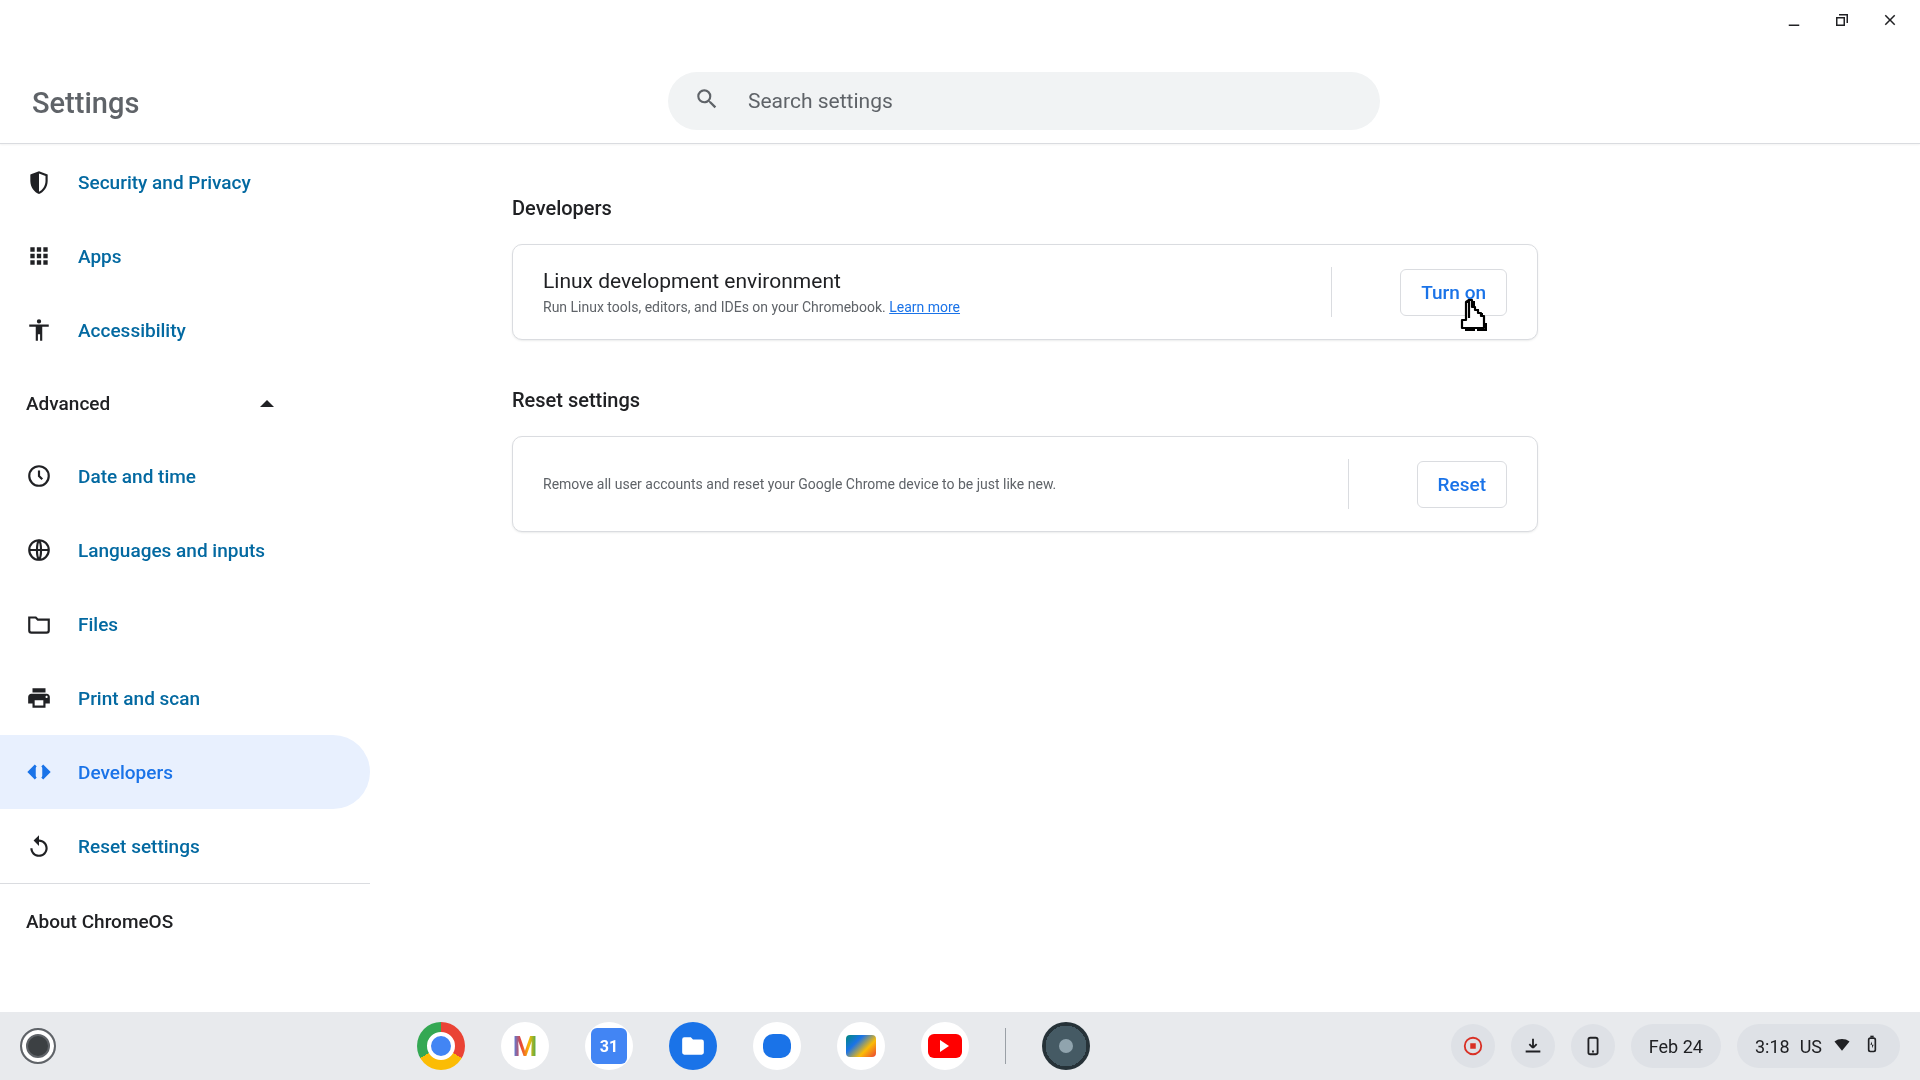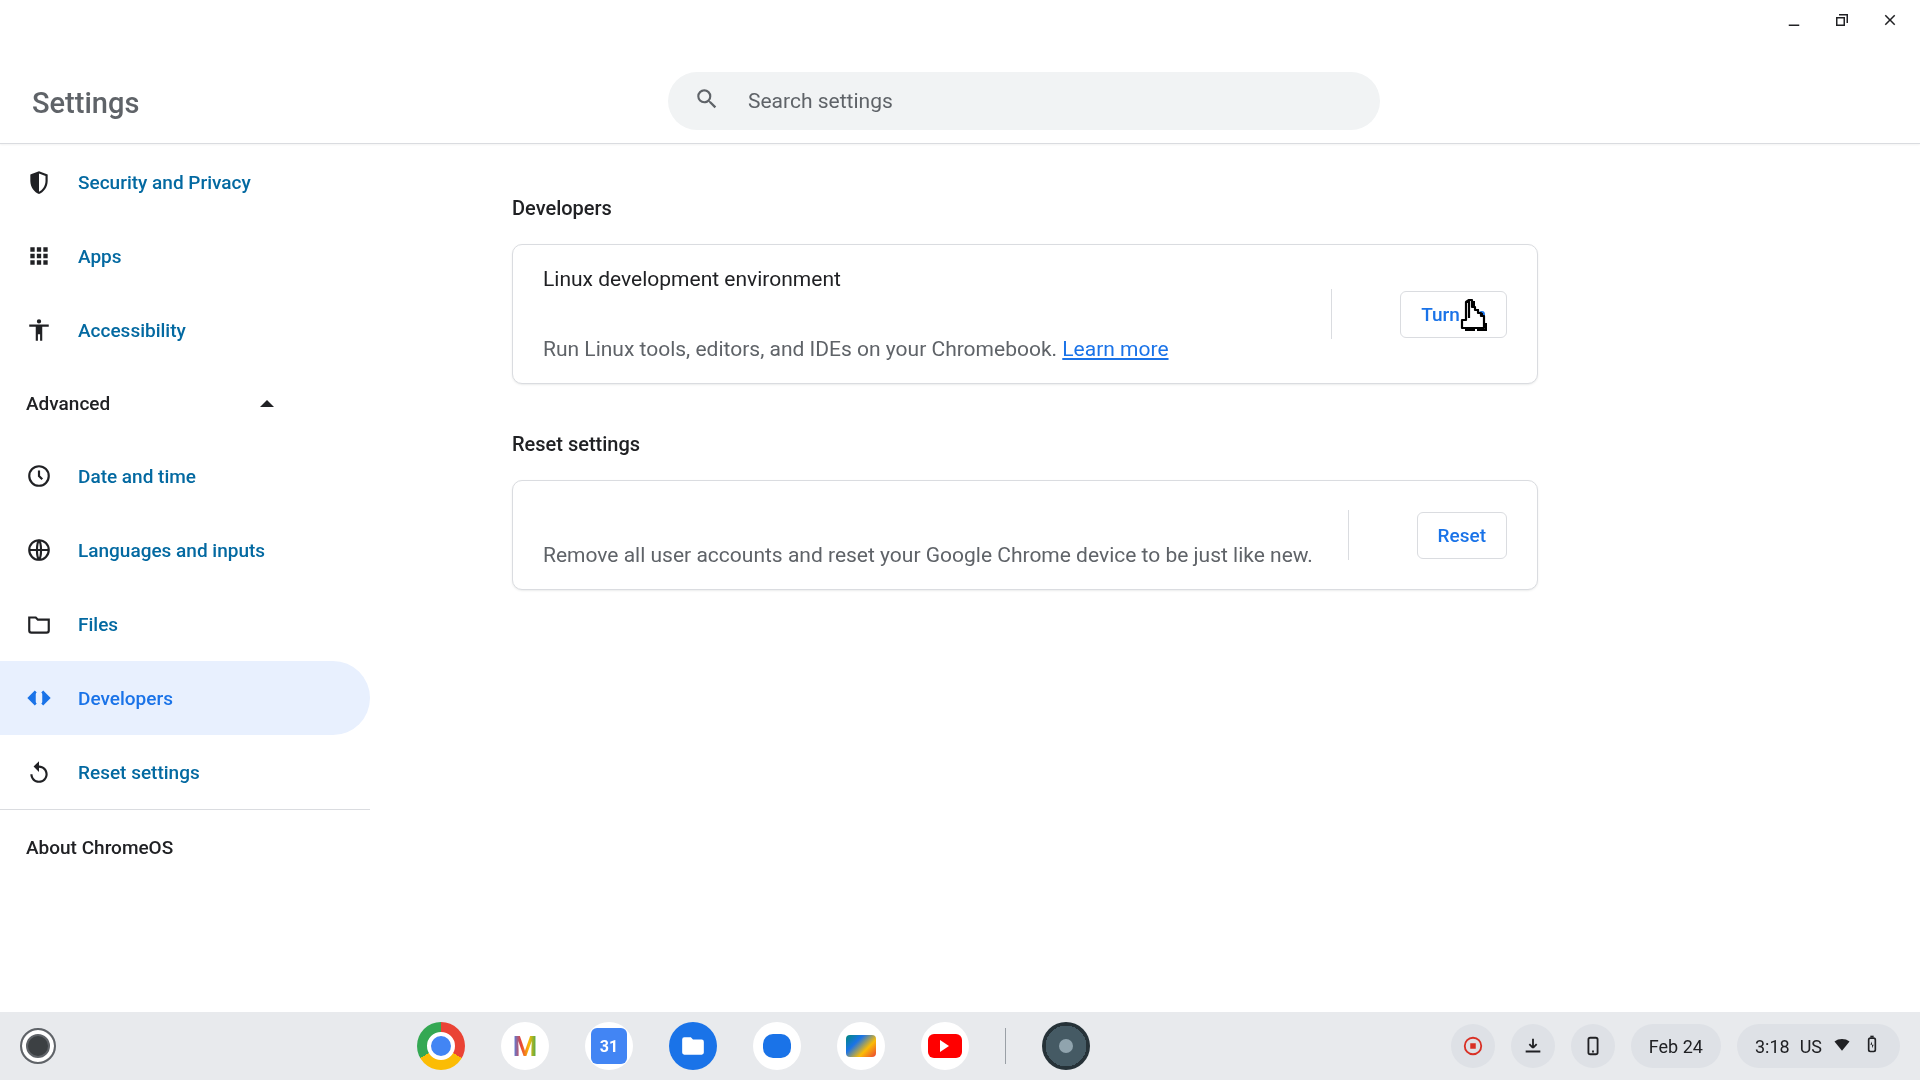--- a/index.html
+++ b/index.html
@@ -184,23 +184,22 @@
     .card-text {
       display: flex;
       flex-direction: column;
       gap: 6px;
     }
     .card-title {
       font-size: 21px;
       color: #202124;
     }
     .card-subtitle {
-      font-size: 21px;
+      font-size: 14px;
       color: #5f6368;
-      margin-top: 40px;
     }
     .card-subtitle a {
       color: #1a73e8;
       text-decoration: underline;
     }
     .card-button {
       border: 1px solid #dadce0;
       background: #fff;
       color: #1a73e8;
       font-size: 19px;
@@ -414,20 +413,28 @@
     <span>Languages and inputs</span>
   </div>
   <div class="sidebar-item">
     <span class="icon">
       <svg viewBox="0 0 24 24" fill="none" stroke="#202124" stroke-width="2">
           <path d="M3 6h6l2 2h10v10a2 2 0 01-2 2H5a2 2 0 01-2-2V6z"></path>
         </svg>
     </span>
     <span>Files</span>
   </div>
+  <div class="sidebar-item">
+    <span class="icon">
+      <svg viewBox="0 0 24 24" fill="#202124">
+          <path d="M19 8H5c-1.66 0-3 1.34-3 3v6h4v4h12v-4h4v-6c0-1.66-1.34-3-3-3zm-3 11H8v-5h8v5zm3-7c-.55 0-1-.45-1-1s.45-1 1-1 1 .45 1 1-.45 1-1 1zm-1-9H6v4h12V3z"></path>
+        </svg>
+    </span>
+    <span>Print and scan</span>
+  </div>
   <div class="sidebar-item active">
     <span class="icon">
       <svg viewBox="0 0 24 24" fill="none" stroke="#1a73e8" stroke-width="2.5">
           <path d="M9 6l-6 6 6 6M15 6l6 6-6 6"></path>
         </svg>
     </span>
     <span>Developers</span>
   </div>
   <div class="sidebar-item">
     <span class="icon">

